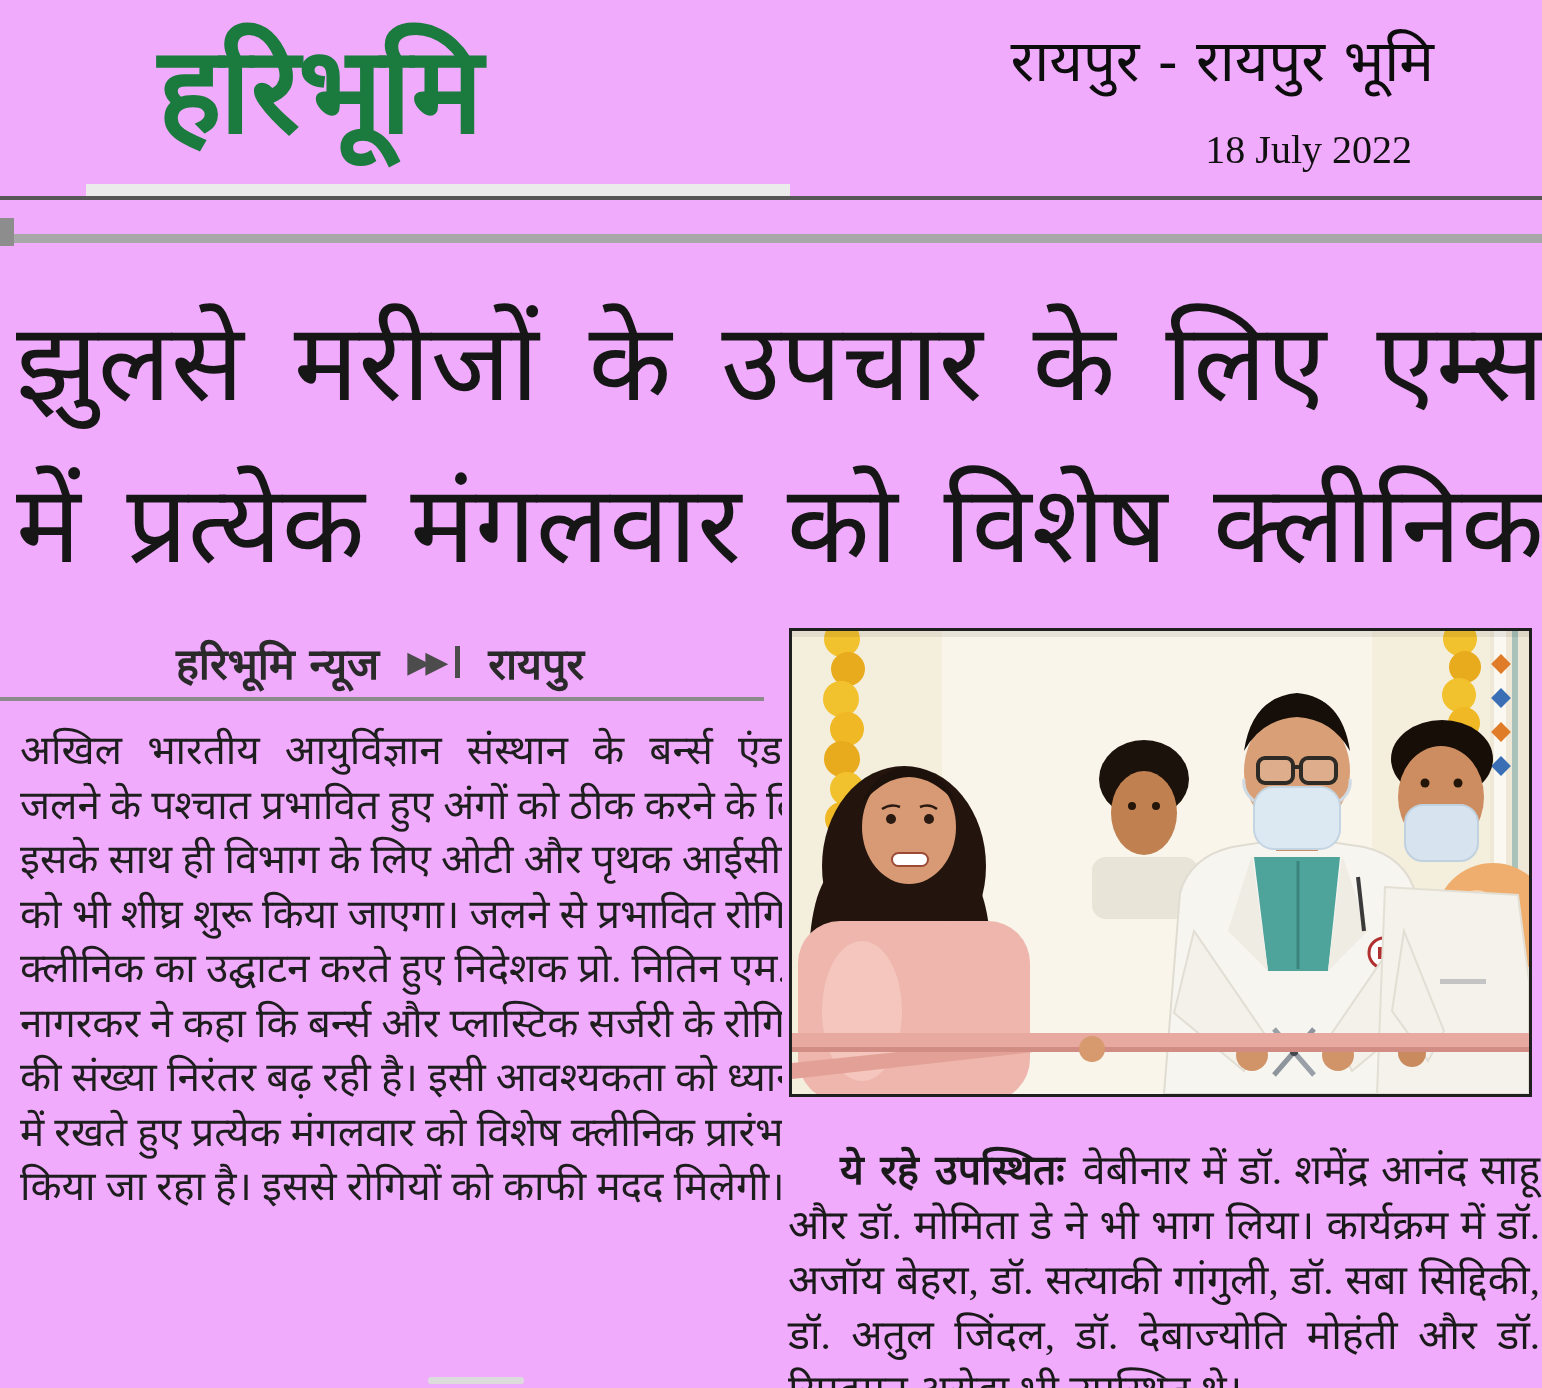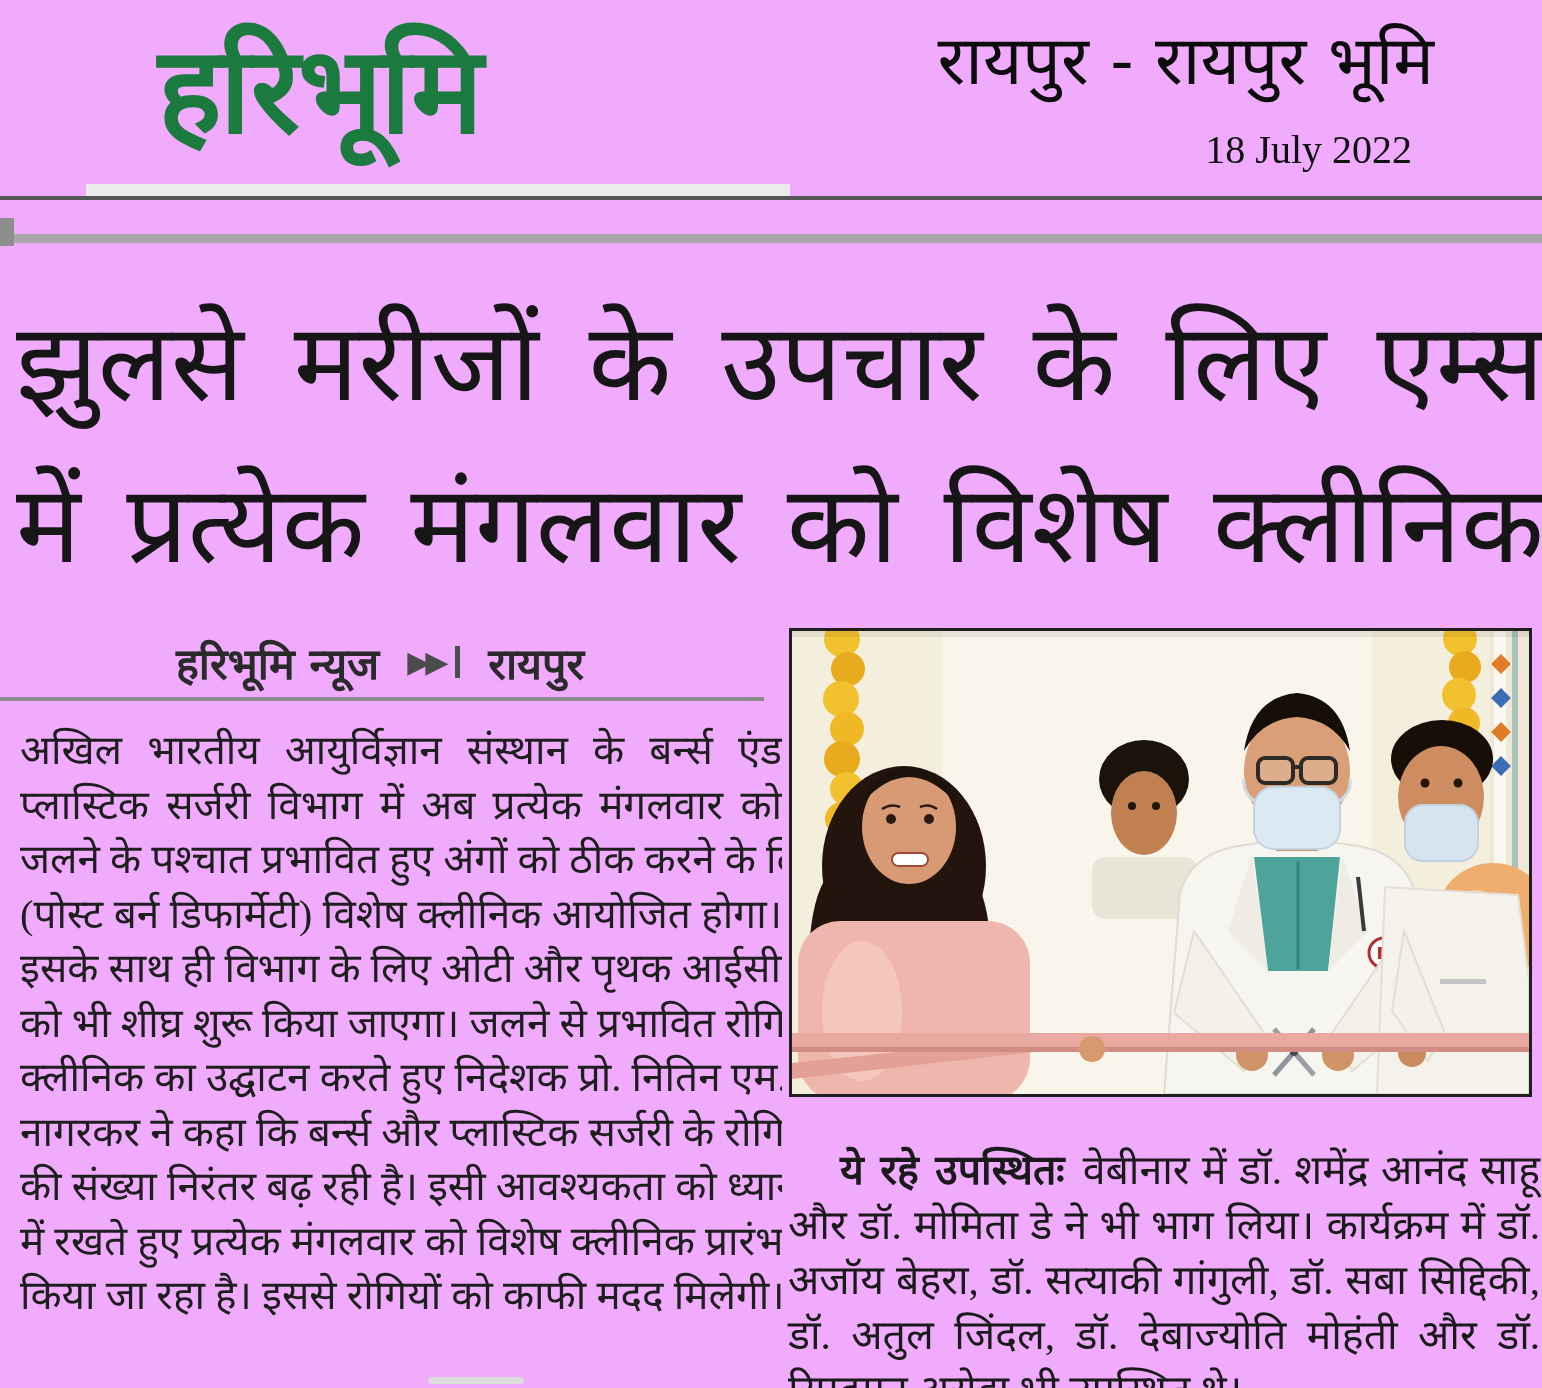--- a/index.html
+++ b/index.html
@@ -9,21 +9,21 @@
   }
   
   .masthead{
     position:absolute;left:158px;top:6px;width:660px;height:180px;
     font-family:"DejaVu Sans","Liberation Sans",sans-serif;
     font-weight:700;font-size:120px;line-height:170px;letter-spacing:-2px;
     color:#1b7b3e;white-space:nowrap;
   }
   .masthead-band{position:absolute;left:86px;top:184px;width:704px;height:12px;background:#ebebeb;}
   .edition-loc{
-    position:absolute;right:108px;top:26px;font-size:68px;line-height:70px;
+    position:absolute;right:108px;top:26px;font-size:58px;line-height:70px;
     font-family:"DejaVu Serif","Liberation Serif",serif;color:#0d0d0d;white-space:nowrap;
   }
   .edition-date{
     position:absolute;right:130px;top:118px;font-size:40px;line-height:64px;
     font-family:Liberation Serif, serif;color:#111;white-space:nowrap;
   }
   .divider-thin{position:absolute;left:0;top:196px;width:1542px;height:4px;background:#565656;}
   .corner-square{position:absolute;left:0;top:218px;width:14px;height:28px;background:#8d8d8d;}
   .divider-thick{position:absolute;left:14px;top:234px;width:1528px;height:9px;background:#a8a8a8;}
   
@@ -84,23 +84,21 @@
   <div class="byline">
     <span>हरिभूमि न्यूज</span>
     <span class="ff-glyph">▶▶</span>
     <span class="ff-bar"></span>
     <span>रायपुर</span>
   </div>
   <div class="byline-divider"></div>
 
   <div class="body-col">
     <div class="body-line">अखिल भारतीय आयुर्विज्ञान संस्थान के बर्न्स एंड</div>
-    <div class="body-line">प्लास्टिक सर्जरी विभाग में अब प्रत्येक मंगलवार को</div>
     <div class="body-line">जलने के पश्चात प्रभावित हुए अंगों को ठीक करने के लिए</div>
-    <div class="body-line">(पोस्ट बर्न डिफार्मेटी) विशेष क्लीनिक आयोजित होगा।</div>
     <div class="body-line">इसके साथ ही विभाग के लिए ओटी और पृथक आईसीयू</div>
     <div class="body-line">को भी शीघ्र शुरू किया जाएगा। जलने से प्रभावित रोगियों</div>
     <div class="body-line">क्लीनिक का उद्घाटन करते हुए निदेशक प्रो. नितिन एम.</div>
     <div class="body-line">नागरकर ने कहा कि बर्न्स और प्लास्टिक सर्जरी के रोगियों</div>
     <div class="body-line">की संख्या निरंतर बढ़ रही है। इसी आवश्यकता को ध्यान</div>
     <div class="body-line">में रखते हुए प्रत्येक मंगलवार को विशेष क्लीनिक प्रारंभ</div>
     <div class="body-line">किया जा रहा है। इससे रोगियों को काफी मदद मिलेगी।</div>
   </div>
 
   <div class="photo">

